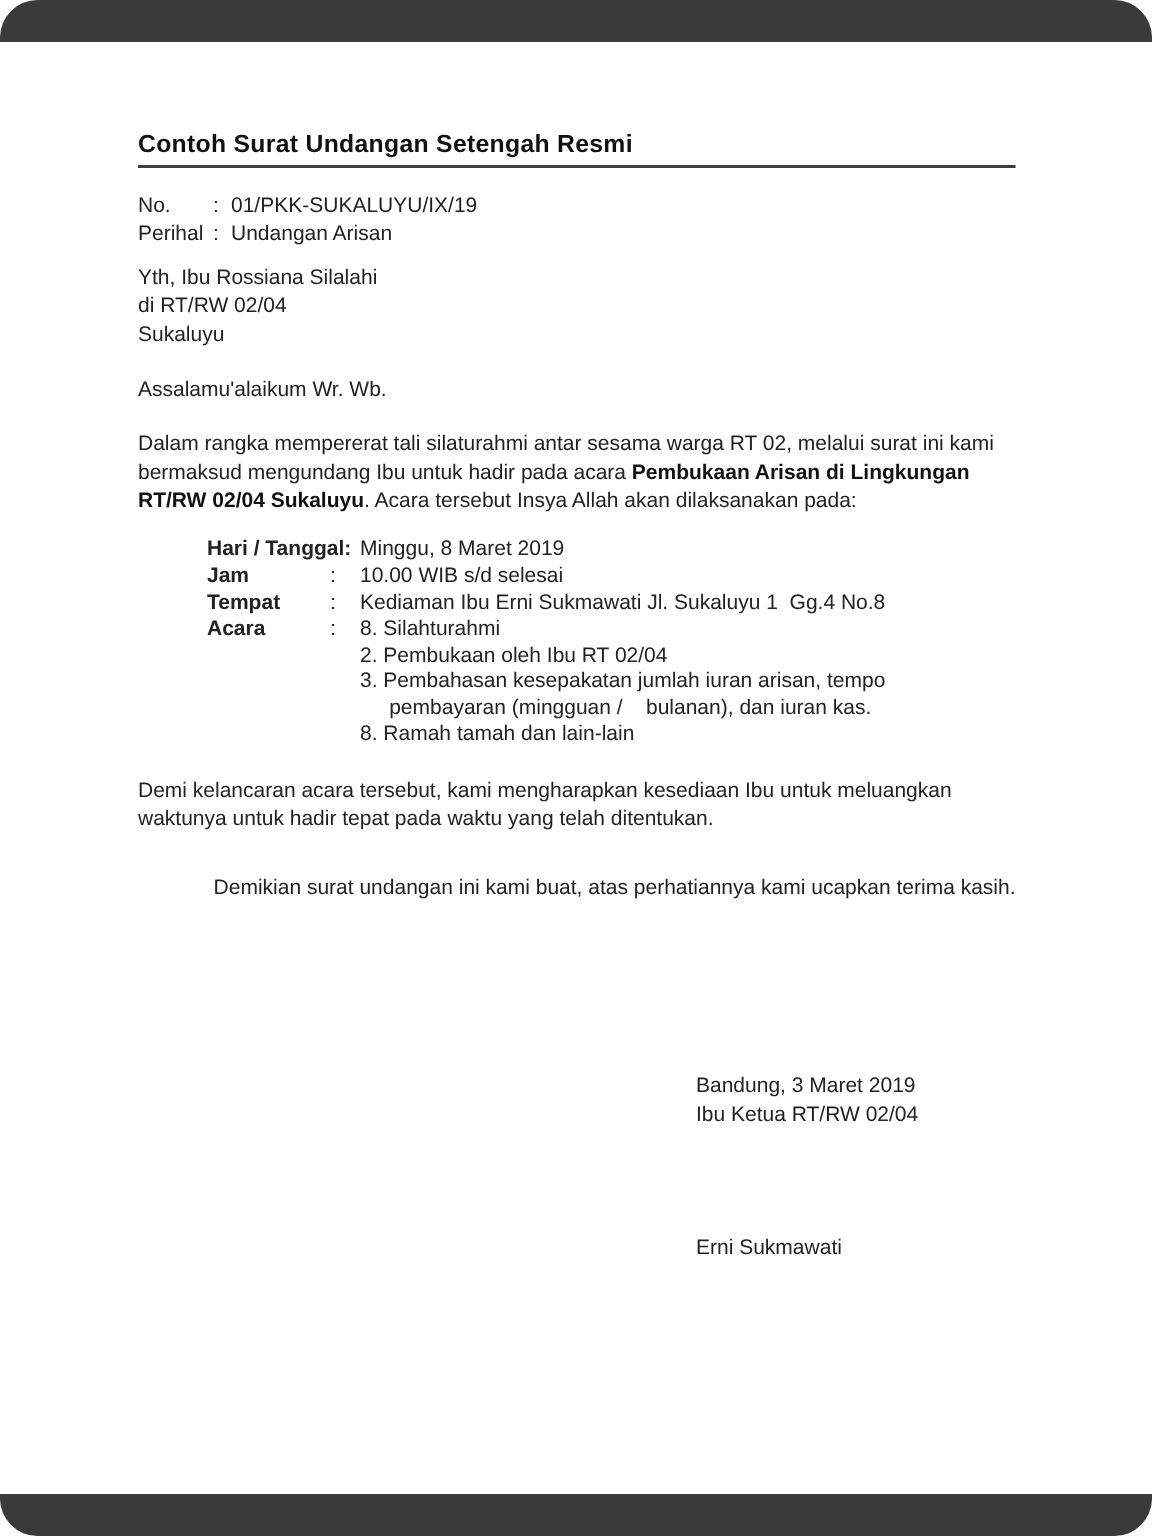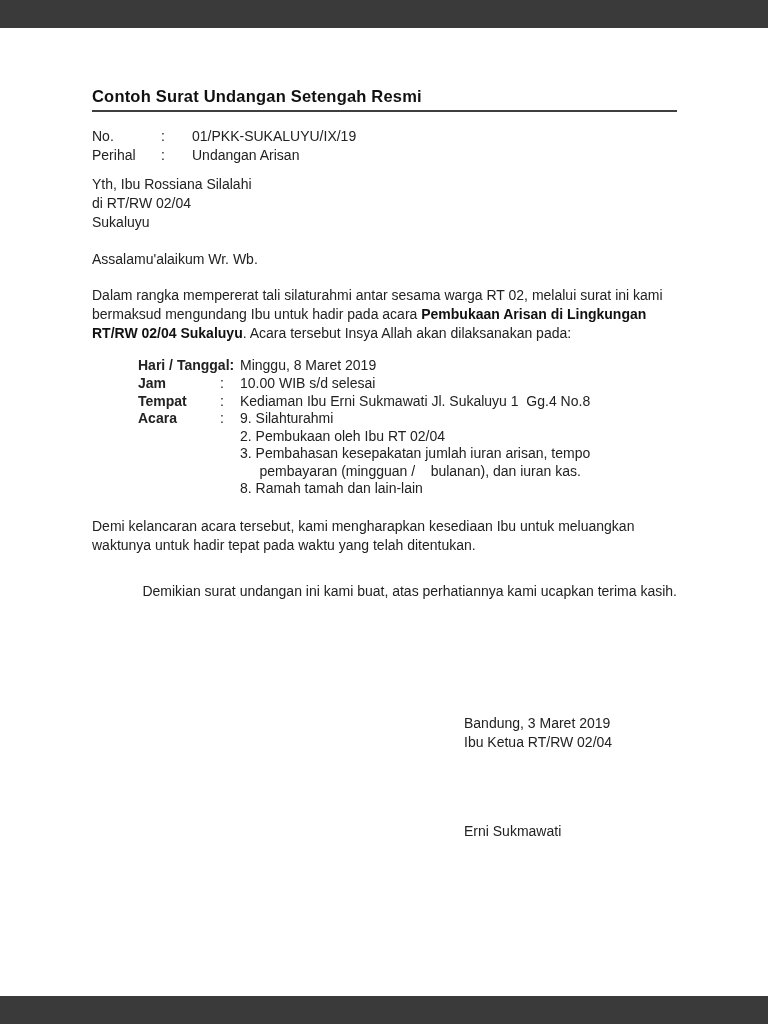--- a/index.html
+++ b/index.html
@@ -4,20 +4,21 @@
 <style>
   html, body { margin: 0; padding: 0; background: #ffffff; }
   .canvas {
     position: relative;
     width: 768px;
     height: 1024px;
     background: #ffffff;
     overflow: hidden;
     font-family: "Liberation Sans", "DejaVu Sans", sans-serif;
     color: #222222;
+    border-radius: 25px;
   }
   .viewer-bar {
     position: absolute;
     left: 0;
     width: 768px;
     height: 28px;
     background: #3a3a3a;
   }
   .viewer-bar.top { top: 0; }
   .viewer-bar.bottom { bottom: 0; }
@@ -41,21 +42,21 @@
     font-weight: bold;
     color: #111111;
     letter-spacing: 0.2px;
   }
   .title-rule {
     height: 2px;
     background: #3f3f3f;
     margin-top: 4px;
   }
   .meta-block { margin-top: 15px; }
-  .meta-row { display: flex; gap: 19px; }
+  .meta-row { display: flex; }
   .meta-label { width: 50px; flex: 0 0 auto; }
   .meta-colon { width: 12px; flex: 0 0 auto; }
   .meta-value { white-space: pre; }
   .recipient-block { margin-top: 11px; }
   .salutation { margin-top: 18px; }
   .para { margin-top: 18px; }
   .para-line { white-space: nowrap; }
   .details-block {
     margin-top: 15px;
     margin-left: 46px;
@@ -122,21 +123,21 @@
         <span class="dt-value">10.00 WIB s/d selesai</span>
       </div>
       <div class="dt-row">
         <span class="dt-label">Tempat</span>
         <span class="dt-colon">:</span>
         <span class="dt-value">Kediaman Ibu Erni Sukmawati Jl. Sukaluyu 1  Gg.4 No.8</span>
       </div>
       <div class="dt-row">
         <span class="dt-label">Acara</span>
         <span class="dt-colon">:</span>
-        <span class="dt-value">9. Silahturahmi</span>
+        <span class="dt-value">8. Silahturahmi</span>
       </div>
       <div class="dt-row">
         <span class="dt-label"></span>
         <span class="dt-colon"></span>
         <span class="acara-line">2. Pembukaan oleh Ibu RT 02/04</span>
       </div>
       <div class="dt-row">
         <span class="dt-label"></span>
         <span class="dt-colon"></span>
         <span class="acara-line">3. Pembahasan kesepakatan jumlah iuran arisan, tempo</span>

